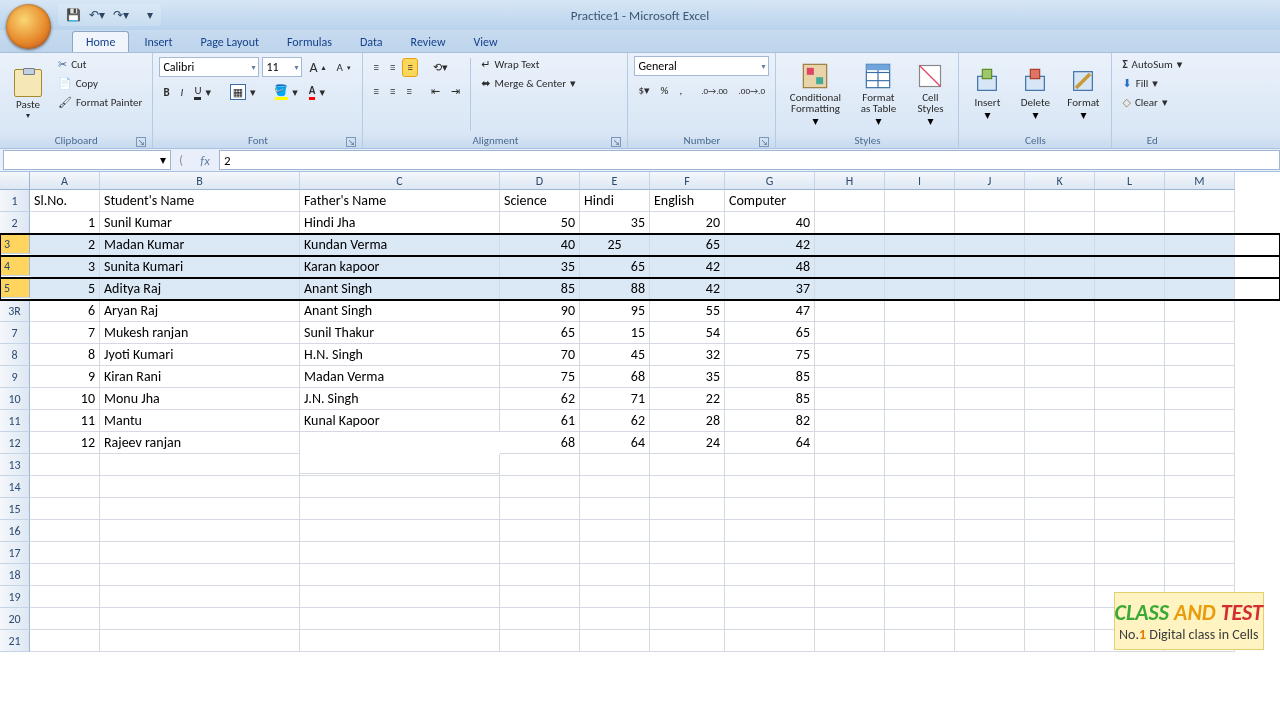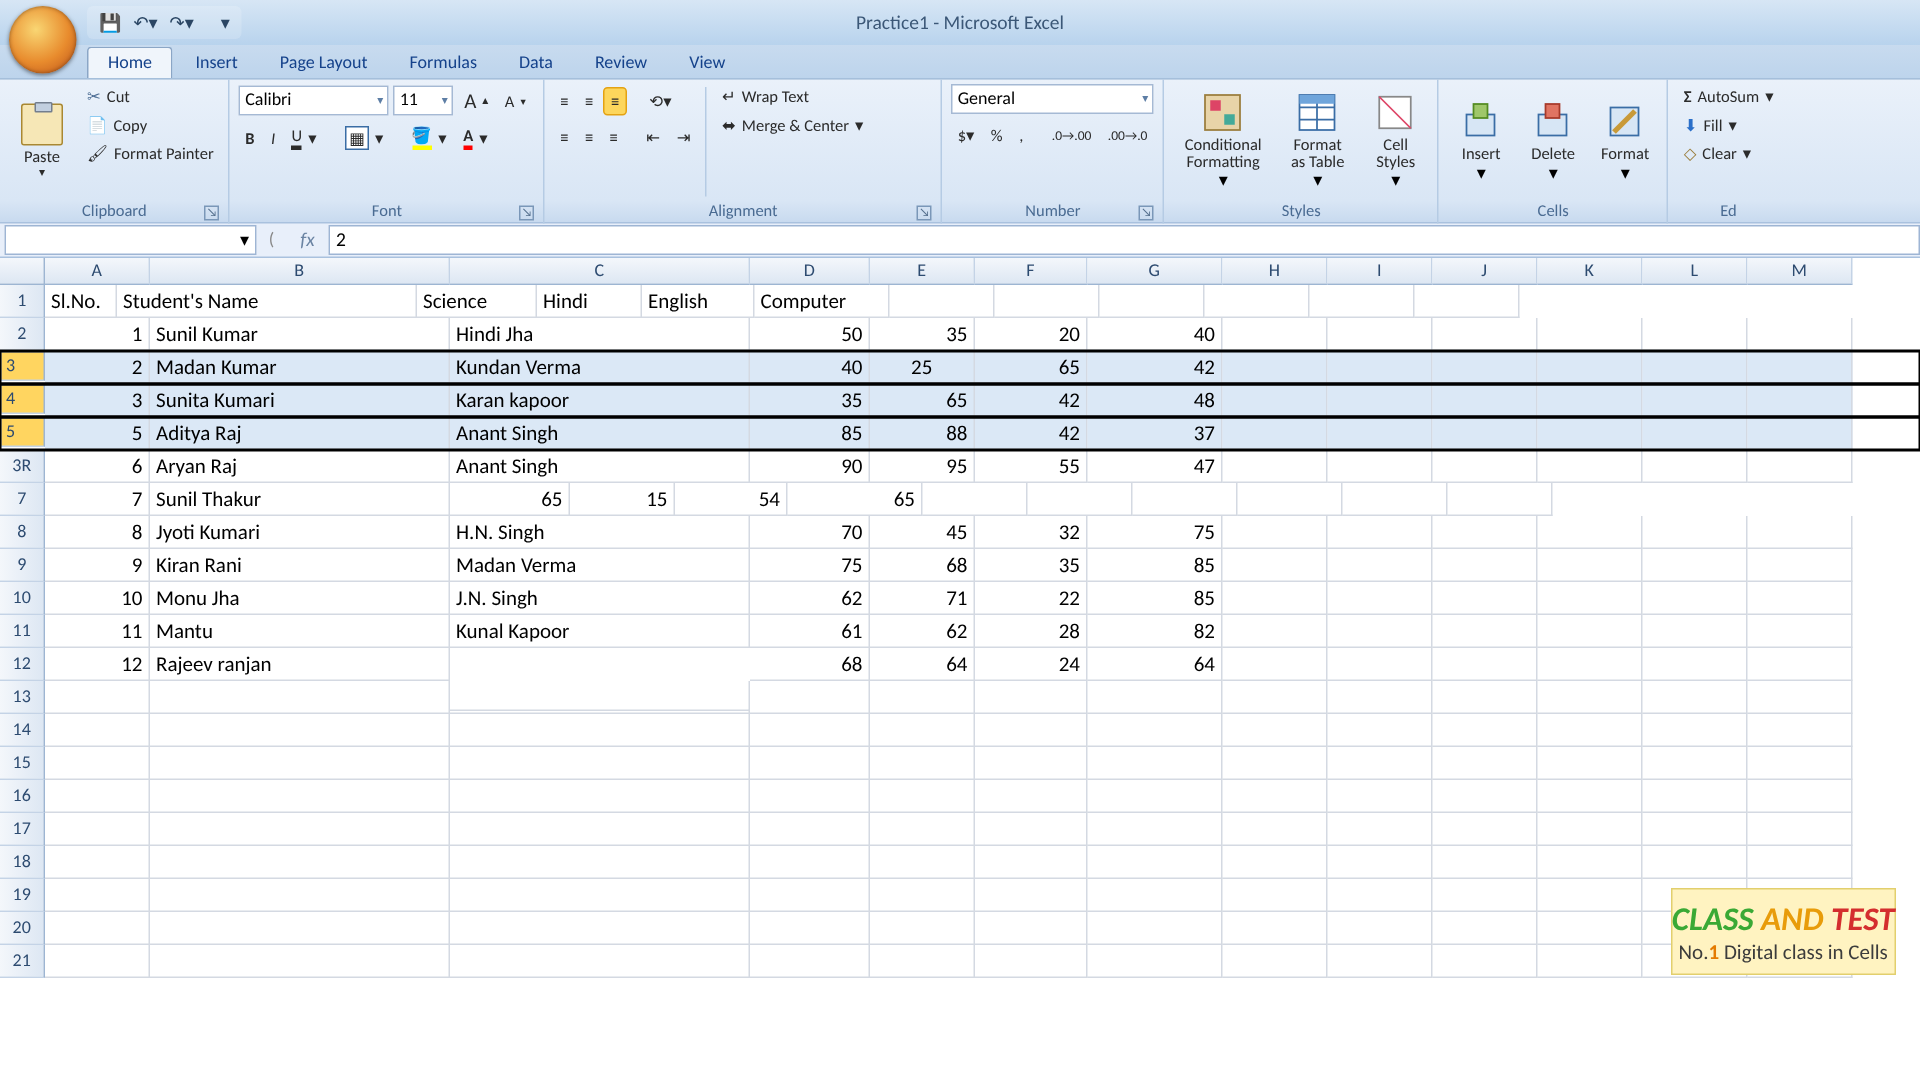--- a/index.html
+++ b/index.html
@@ -4,21 +4,21 @@
 <style>
 *{box-sizing:border-box;margin:0;padding:0;font-family:Calibri,Tahoma,sans-serif;}
 body{background:#c9d9e8;width:1280px;height:720px;overflow:hidden;font-size:12px;user-select:none;}
 .titlebar{height:30px;background:linear-gradient(to bottom,#d7e6f5,#b8d3ed);display:flex;align-items:center;position:relative;}
 .office-btn{width:45px;height:45px;position:absolute;left:6px;top:4px;z-index:20;background:radial-gradient(circle at 40% 35%,#f9d673 0%,#e88b2d 55%,#b94f18 100%);border-radius:50%;box-shadow:0 0 3px rgba(0,0,0,.4) inset,0 1px 3px rgba(0,0,0,.5);}
 .qat{margin-left:58px;display:flex;align-items:center;gap:8px;height:22px;background:rgba(255,255,255,.18);border-radius:4px;padding:0 8px;}
 .qat span{font-size:12px;color:#2b4664;}
 .title-text{position:absolute;left:50%;transform:translateX(-50%);color:#3b5777;font-size:13px;}
 .ribbon-tabs{height:22px;background:linear-gradient(to bottom,#c8dbef,#bdd4ec);display:flex;align-items:flex-end;padding-left:58px;gap:2px;}
 .tab{padding:3px 13px 3px;font-size:12px;color:#15428b;cursor:pointer;border-radius:3px 3px 0 0;}
-.tab.active{background:#f0f5fb;border:1px solid #8ba6c6;border-bottom:none;}
+.tab.active{background:#f0f5fb;border:1px solid #8ba6c6;border-bottom:none;margin-left:14px;}
 .ribbon{height:96px;background:linear-gradient(to bottom,#eaf1fa,#d9e6f5 85%,#c8daef);border-top:1px solid #a5bfdb;display:flex;}
 .group{border-right:1px solid #b5cbe4;padding:3px 6px 0;display:flex;flex-direction:column;height:96px;position:relative;}
 .group-body{flex:1;display:flex;gap:4px;}
 .group-label{height:16px;text-align:center;font-size:11px;color:#4a6b92;line-height:16px;position:relative;}
 .group-label .launcher{position:absolute;right:0;bottom:2px;width:10px;height:10px;border:1px solid #7a97b8;font-size:8px;line-height:8px;text-align:center;color:#536e8c;}
 .vbtn{display:flex;flex-direction:column;align-items:center;justify-content:center;width:44px;padding:2px;border-radius:3px;cursor:pointer;}
 .vbtn .ic{width:28px;height:28px;margin-bottom:2px;}
 .vbtn span{font-size:11px;color:#2b2b2b;line-height:11px;text-align:center;}
 .stack{display:flex;flex-direction:column;gap:2px;}
 .srow{display:flex;align-items:center;gap:3px;height:22px;}
@@ -289,22 +289,23 @@
       <div class="colhdr" style="width: 70px;">H</div>
       <div class="colhdr" style="width: 70px;">I</div>
       <div class="colhdr" style="width: 70px;">J</div>
       <div class="colhdr" style="width: 70px;">K</div>
       <div class="colhdr" style="width: 70px;">L</div>
       <div class="colhdr" style="width: 70px;">M</div>
     </div>
   <div id="rows">
       <div class="row">
         <div class="rowhdr">1</div>
-        <div class="cell" style="width: 48px;">Sl.No.</div>
+        <div class="cell" style="width: 70px;">Sl.No.</div>
         <div class="cell" style="width: 200px;">Student's Name</div>
+        <div class="cell" style="width: 200px;">Father's Name</div>
         <div class="cell" style="width: 80px;">Science</div>
         <div class="cell" style="width: 70px;">Hindi</div>
         <div class="cell" style="width: 75px;">English</div>
         <div class="cell" style="width: 90px;">Computer</div>
         <div class="cell" style="width: 70px;"></div>
         <div class="cell" style="width: 70px;"></div>
         <div class="cell" style="width: 70px;"></div>
         <div class="cell" style="width: 70px;"></div>
         <div class="cell" style="width: 70px;"></div>
         <div class="cell" style="width: 70px;"></div>
@@ -385,20 +386,21 @@
         <div class="cell" style="width: 70px;"></div>
         <div class="cell" style="width: 70px;"></div>
         <div class="cell" style="width: 70px;"></div>
         <div class="cell" style="width: 70px;"></div>
         <div class="cell" style="width: 70px;"></div>
         <div class="cell" style="width: 70px;"></div>
       </div>
       <div class="row">
         <div class="rowhdr">7</div>
         <div class="cell num" style="width: 70px;">7</div>
+        <div class="cell" style="width: 200px;">Mukesh ranjan</div>
         <div class="cell" style="width: 200px;">Sunil Thakur</div>
         <div class="cell num" style="width: 80px;">65</div>
         <div class="cell num" style="width: 70px;">15</div>
         <div class="cell num" style="width: 75px;">54</div>
         <div class="cell num" style="width: 90px;">65</div>
         <div class="cell" style="width: 70px;"></div>
         <div class="cell" style="width: 70px;"></div>
         <div class="cell" style="width: 70px;"></div>
         <div class="cell" style="width: 70px;"></div>
         <div class="cell" style="width: 70px;"></div>

